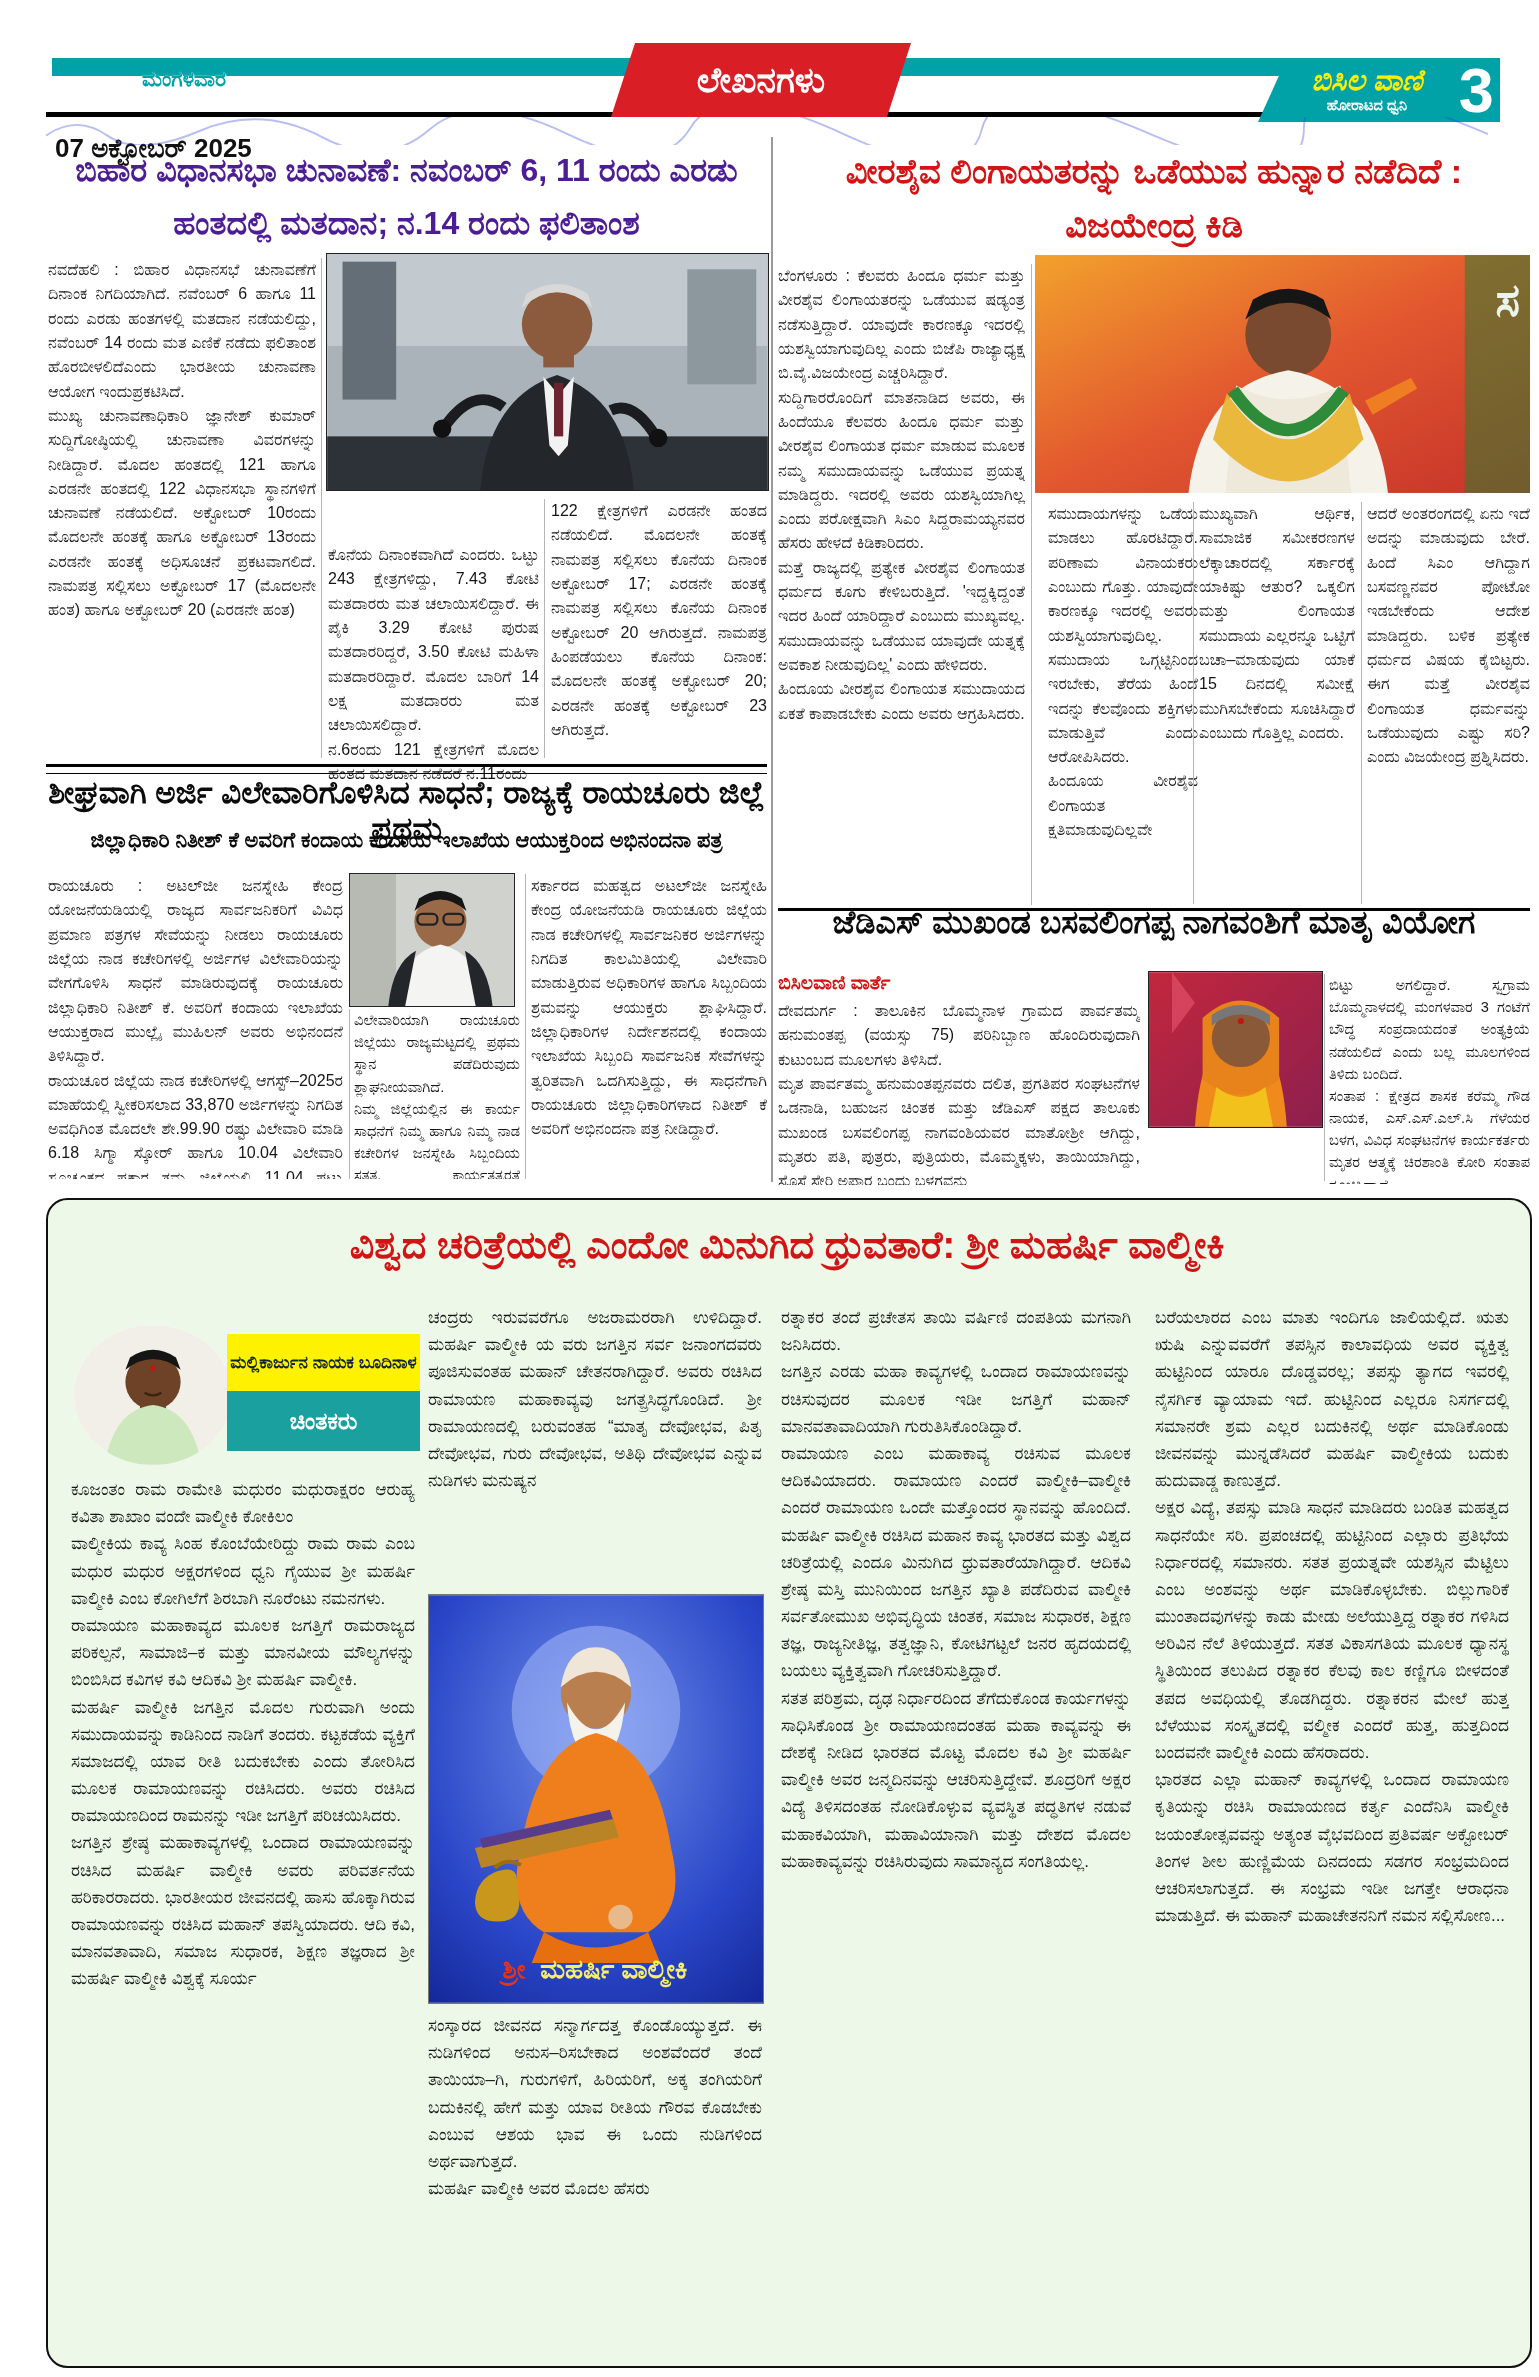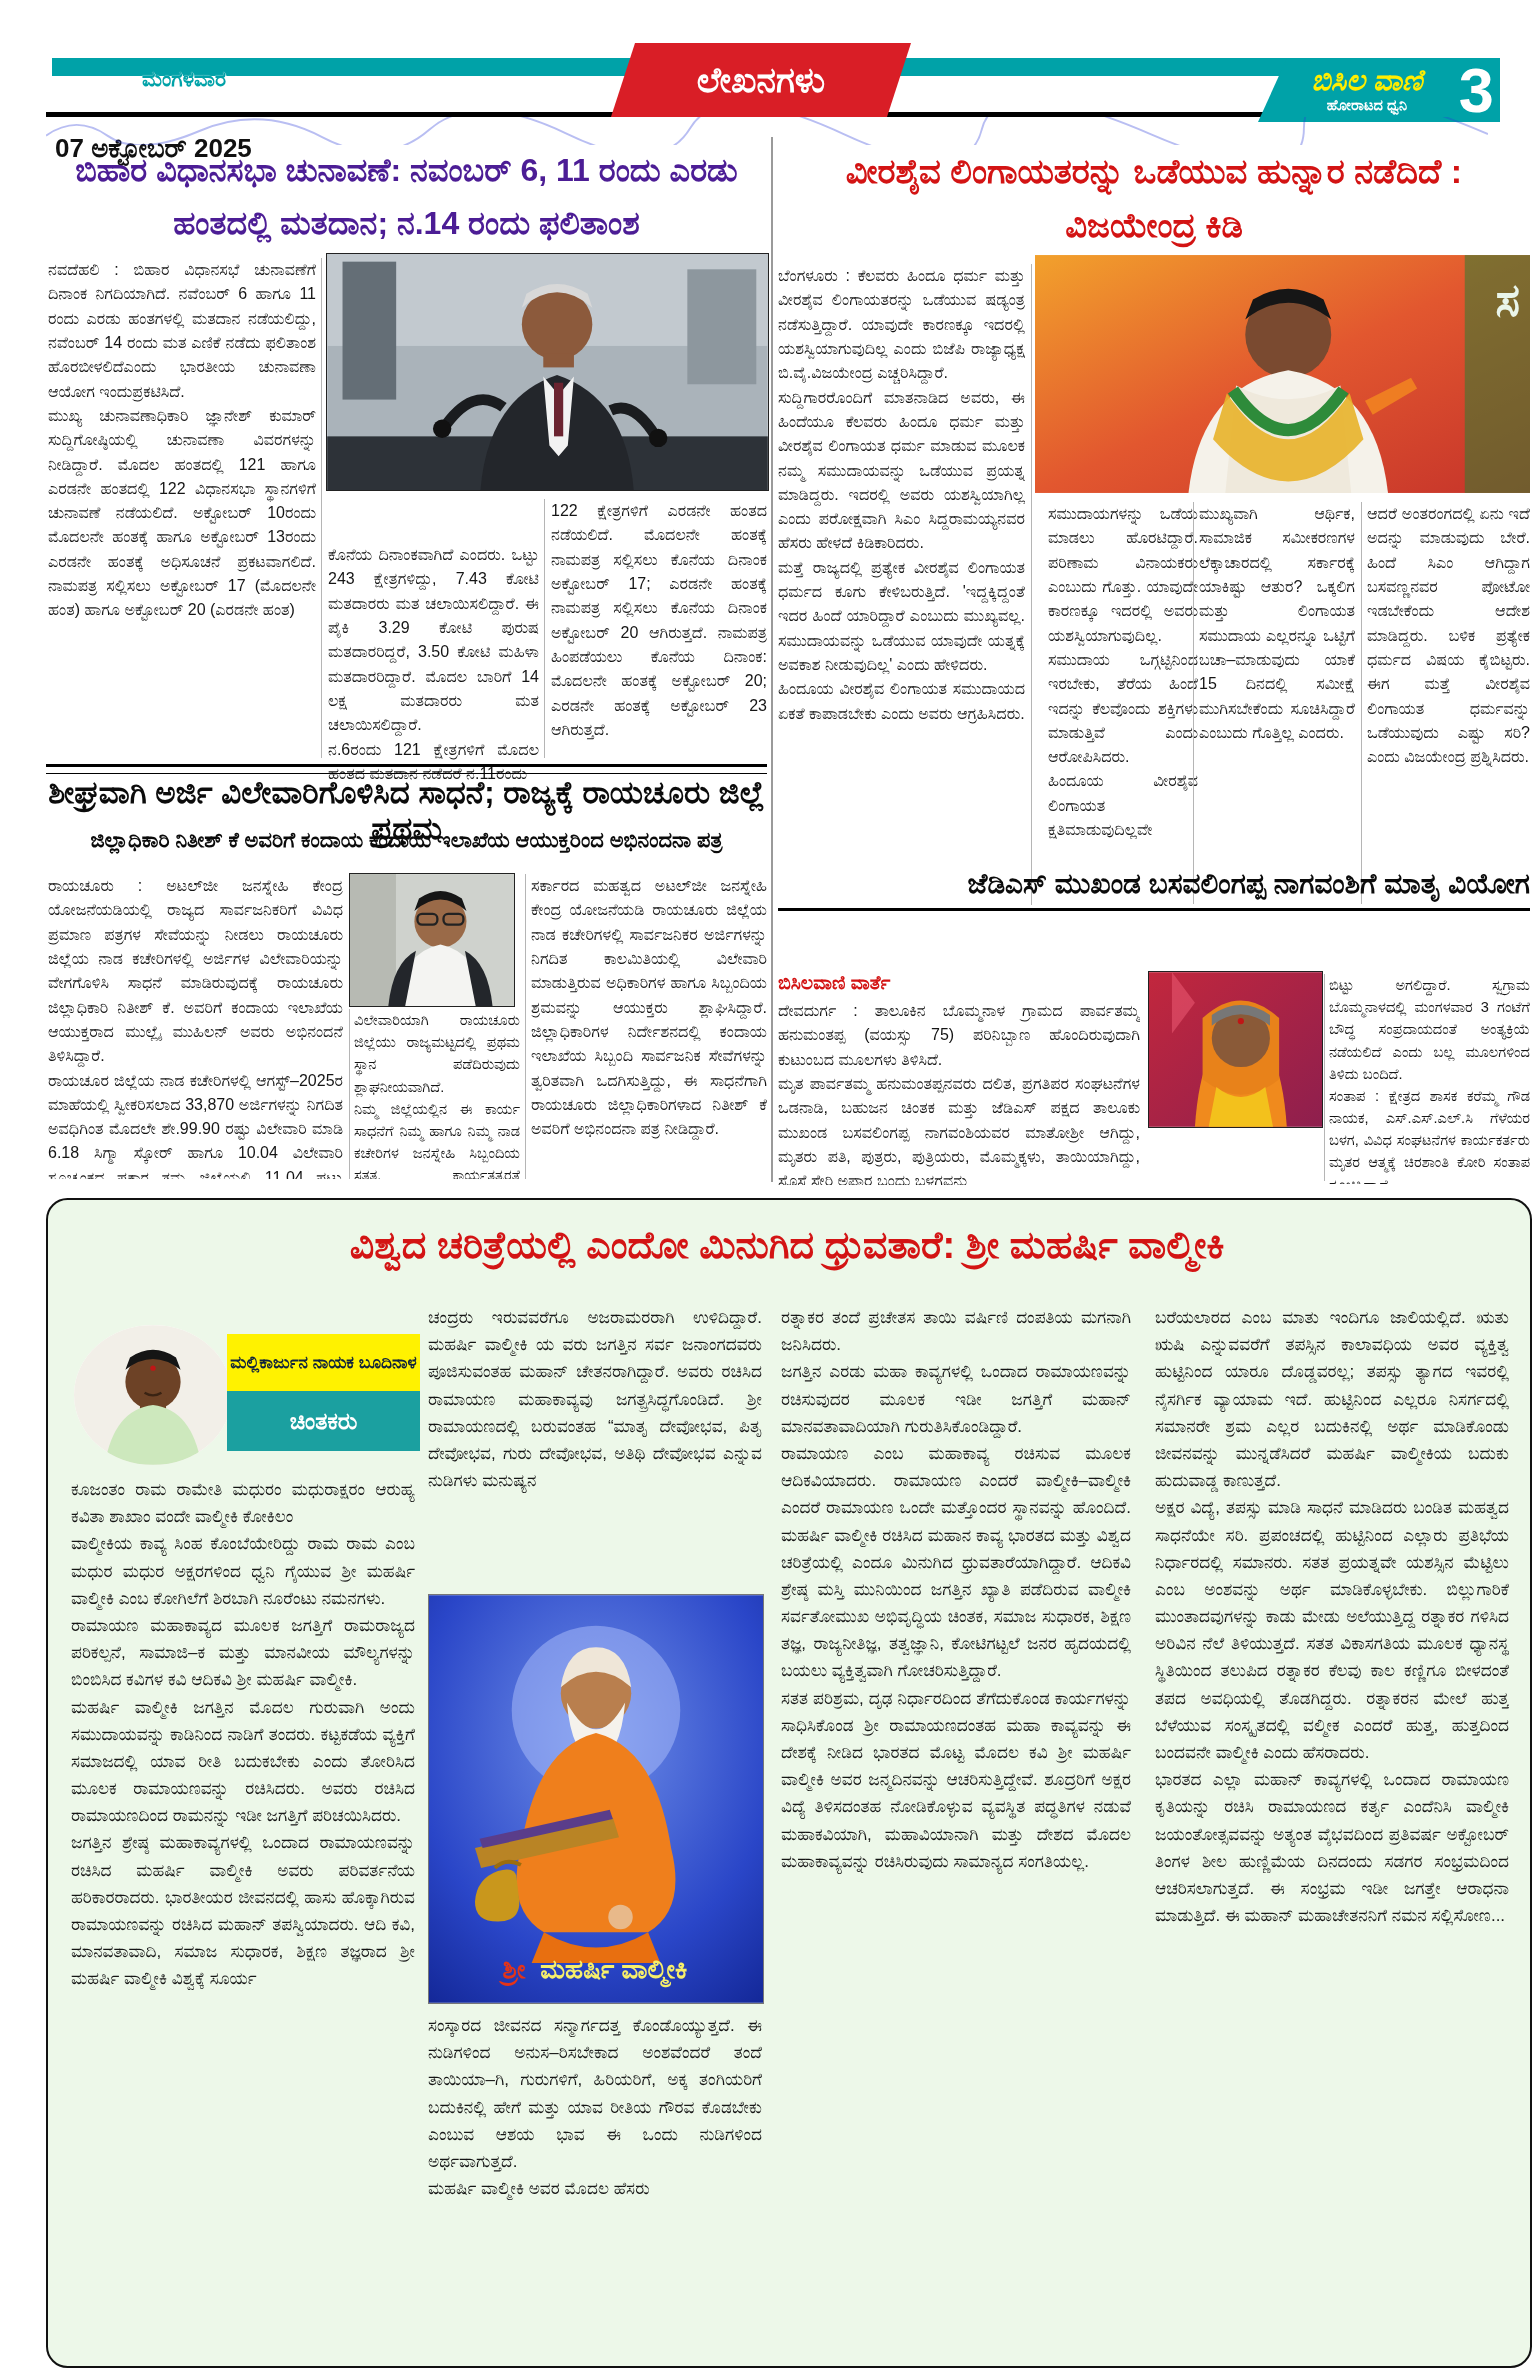--- a/index.html
+++ b/index.html
@@ -143,21 +143,21 @@
 <div class="abs body-text" style="left:48px;top:874px;width:295px;height:305px;">ರಾಯಚೂರು : ಅಟಲ್‌ಜೀ ಜನಸ್ನೇಹಿ ಕೇಂದ್ರ ಯೋಜನೆಯಡಿಯಲ್ಲಿ ರಾಜ್ಯದ ಸಾರ್ವಜನಿಕರಿಗೆ ವಿವಿಧ ಪ್ರಮಾಣ ಪತ್ರಗಳ ಸೇವೆಯನ್ನು ನೀಡಲು ರಾಯಚೂರು ಜಿಲ್ಲೆಯ ನಾಡ ಕಚೇರಿಗಳಲ್ಲಿ ಅರ್ಜಿಗಳ ವಿಲೇವಾರಿಯನ್ನು ವೇಗಗೊಳಿಸಿ ಸಾಧನೆ ಮಾಡಿರುವುದಕ್ಕೆ ರಾಯಚೂರು ಜಿಲ್ಲಾಧಿಕಾರಿ ನಿತೀಶ್ ಕೆ. ಅವರಿಗೆ ಕಂದಾಯ ಇಲಾಖೆಯ ಆಯುಕ್ತರಾದ ಮುಲ್ಲೈ ಮುಹಿಲನ್ ಅವರು ಅಭಿನಂದನೆ ತಿಳಿಸಿದ್ದಾರೆ.
 ರಾಯಚೂರ ಜಿಲ್ಲೆಯ ನಾಡ ಕಚೇರಿಗಳಲ್ಲಿ ಆಗಸ್ಟ್–2025ರ ಮಾಹೆಯಲ್ಲಿ ಸ್ವೀಕರಿಸಲಾದ 33,870 ಅರ್ಜಿಗಳನ್ನು ನಿಗದಿತ ಅವಧಿಗಿಂತ ಮೊದಲೇ ಶೇ.99.90 ರಷ್ಟು ವಿಲೇವಾರಿ ಮಾಡಿ 6.18 ಸಿಗ್ಮಾ ಸ್ಕೋರ್ ಹಾಗೂ 10.04 ವಿಲೇವಾರಿ ಸೂಚ್ಯಂಕದ ಪ್ರಕಾರ ತಮ್ಮ ಜಿಲ್ಲೆಯಲ್ಲಿ 11.04 ಪಟ್ಟು ನಿಗದಿತ ಅವಧಿಗಿಂತ ಅರ್ಜಿಗಳ ಶೀಘ್ರವಾಗಿ</div>
 <div class="abs body-text" style="left:354px;top:1009px;width:166px;height:170px;font-size:14.6px;">ವಿಲೇವಾರಿಯಾಗಿ ರಾಯಚೂರು ಜಿಲ್ಲೆಯು ರಾಜ್ಯಮಟ್ಟದಲ್ಲಿ ಪ್ರಥಮ ಸ್ಥಾನ ಪಡೆದಿರುವುದು ಶ್ಲಾಘನೀಯವಾಗಿದೆ.
 ನಿಮ್ಮ ಜಿಲ್ಲೆಯಲ್ಲಿನ ಈ ಕಾರ್ಯ ಸಾಧನೆಗೆ ನಿಮ್ಮ ಹಾಗೂ ನಿಮ್ಮ ನಾಡ ಕಚೇರಿಗಳ ಜನಸ್ನೇಹಿ ಸಿಬ್ಬಂದಿಯ ಸತತ, ಕಾರ್ಯತತ್ಪರತೆ ಕಾರಣವಾಗಿರುತ್ತದೆ. ಆದ್ದರಿಂದ, ಅಟಲ್‌ಜೀ ಜನಸ್ನೇಹಿ ನಿರ್ದೇಶನಾಲಯದ ಪರವಾಗಿ ನಿಮ್ಮ ತಂಡಕ್ಕೆ ನನ್ನ ಅಭಿನಂದನೆಗಳನ್ನು ವ್ಯಕ್ತಪಡಿಸಲು ಇಚ್ಛಿಸುತ್ತೇನೆ. ಇನ್ನು ಮುಂದಿನ ದಿನಗಳಲ್ಲಿಯೂ ಸಹ ನಿಮ್ಮಿಂದ ಇದೇ ರೀತಿಯ ಸತತ ಹಾಗೂ ಕಾರ್ಯಕ್ರಮಶೀಲತೆಯನ್ನು ನಿರೀಕ್ಷಿಸುತ್ತೇನೆ ಎಂದು ಅಭಿನಂದನಾ ಪತ್ರದಲ್ಲಿ ಮುಲ್ಲೈ ಮುಹಿಲನ್ ಅವರು ರಾಯಚೂರು ಜಿಲ್ಲಾಧಿಕಾರಿಗಳನ್ನು ಅಭಿನಂದಿಸಿ ನಿರ್ದೇಶನ ನೀಡಿದ್ದಾರೆ.</div>
 <div class="abs body-text" style="left:531px;top:874px;width:236px;height:305px;">ಸರ್ಕಾರದ ಮಹತ್ವದ ಅಟಲ್‌ಜೀ ಜನಸ್ನೇಹಿ ಕೇಂದ್ರ ಯೋಜನೆಯಡಿ ರಾಯಚೂರು ಜಿಲ್ಲೆಯ ನಾಡ ಕಚೇರಿಗಳಲ್ಲಿ ಸಾರ್ವಜನಿಕರ ಅರ್ಜಿಗಳನ್ನು ನಿಗದಿತ ಕಾಲಮಿತಿಯಲ್ಲಿ ವಿಲೇವಾರಿ ಮಾಡುತ್ತಿರುವ ಅಧಿಕಾರಿಗಳ ಹಾಗೂ ಸಿಬ್ಬಂದಿಯ ಶ್ರಮವನ್ನು ಆಯುಕ್ತರು ಶ್ಲಾಘಿಸಿದ್ದಾರೆ. ಜಿಲ್ಲಾಧಿಕಾರಿಗಳ ನಿರ್ದೇಶನದಲ್ಲಿ ಕಂದಾಯ ಇಲಾಖೆಯ ಸಿಬ್ಬಂದಿ ಸಾರ್ವಜನಿಕ ಸೇವೆಗಳನ್ನು ತ್ವರಿತವಾಗಿ ಒದಗಿಸುತ್ತಿದ್ದು, ಈ ಸಾಧನೆಗಾಗಿ ರಾಯಚೂರು ಜಿಲ್ಲಾಧಿಕಾರಿಗಳಾದ ನಿತೀಶ್ ಕೆ ಅವರಿಗೆ ಅಭಿನಂದನಾ ಪತ್ರ ನೀಡಿದ್ದಾರೆ.</div>
 
 <div class="abs rule-v" style="left:349px;top:1009px;height:170px;width:0.8px;background:#b5b5b5;"></div>
 <div class="abs rule-v" style="left:525px;top:874px;height:305px;width:0.8px;background:#b5b5b5;"></div>
 
 <div class="abs rule-h" style="left:778px;top:908px;width:752px;height:3.1px;"></div>
-<div class="abs headline hl-black" style="left:778px;top:868px;width:752px;font-size:28px;text-align:right;">ಜೆಡಿಎಸ್ ಮುಖಂಡ ಬಸವಲಿಂಗಪ್ಪ ನಾಗವಂಶಿಗೆ ಮಾತೃ ವಿಯೋಗ</div>
+<div class="abs headline hl-black" style="left:778px;top:904px;width:752px;font-size:32px;text-align:center;">ಜೆಡಿಎಸ್ ಮುಖಂಡ ಬಸವಲಿಂಗಪ್ಪ ನಾಗವಂಶಿಗೆ ಮಾತೃ ವಿಯೋಗ</div>
 
 <div class="abs" style="left:778px;top:972px;font-size:19px;font-weight:bold;color:#d31414;">ಬಿಸಿಲವಾಣಿ ವಾರ್ತೆ</div>
 
 <div class="abs body-text" style="left:778px;top:999px;width:362px;height:186px;">ದೇವದುರ್ಗ : ತಾಲೂಕಿನ ಬೊಮ್ಮನಾಳ ಗ್ರಾಮದ ಪಾರ್ವತಮ್ಮ ಹನುಮಂತಪ್ಪ (ವಯಸ್ಸು 75) ಪರಿನಿಬ್ಬಾಣ ಹೊಂದಿರುವುದಾಗಿ ಕುಟುಂಬದ ಮೂಲಗಳು ತಿಳಿಸಿದೆ.
 ಮೃತ ಪಾರ್ವತಮ್ಮ ಹನುಮಂತಪ್ಪನವರು ದಲಿತ, ಪ್ರಗತಿಪರ ಸಂಘಟನೆಗಳ ಒಡನಾಡಿ, ಬಹುಜನ ಚಿಂತಕ ಮತ್ತು ಜೆಡಿಎಸ್ ಪಕ್ಷದ ತಾಲೂಕು ಮುಖಂಡ ಬಸವಲಿಂಗಪ್ಪ ನಾಗವಂಶಿಯವರ ಮಾತೋಶ್ರೀ ಆಗಿದ್ದು, ಮೃತರು ಪತಿ, ಪುತ್ರರು, ಪುತ್ರಿಯರು, ಮೊಮ್ಮಕ್ಕಳು, ತಾಯಿಯಾಗಿದ್ದು, ಸೊಸೆ ಸೇರಿ ಅಪಾರ ಬಂಧು ಬಳಗವನ್ನು</div>
 
 <div class="abs photo-frame" style="left:1148px;top:971px;width:173px;height:155px;">
   <svg width="173" height="155" viewBox="0 0 226 202">
     <defs>
       <linearGradient id="pbg" x1="0" y1="0" x2="1" y2="1">

